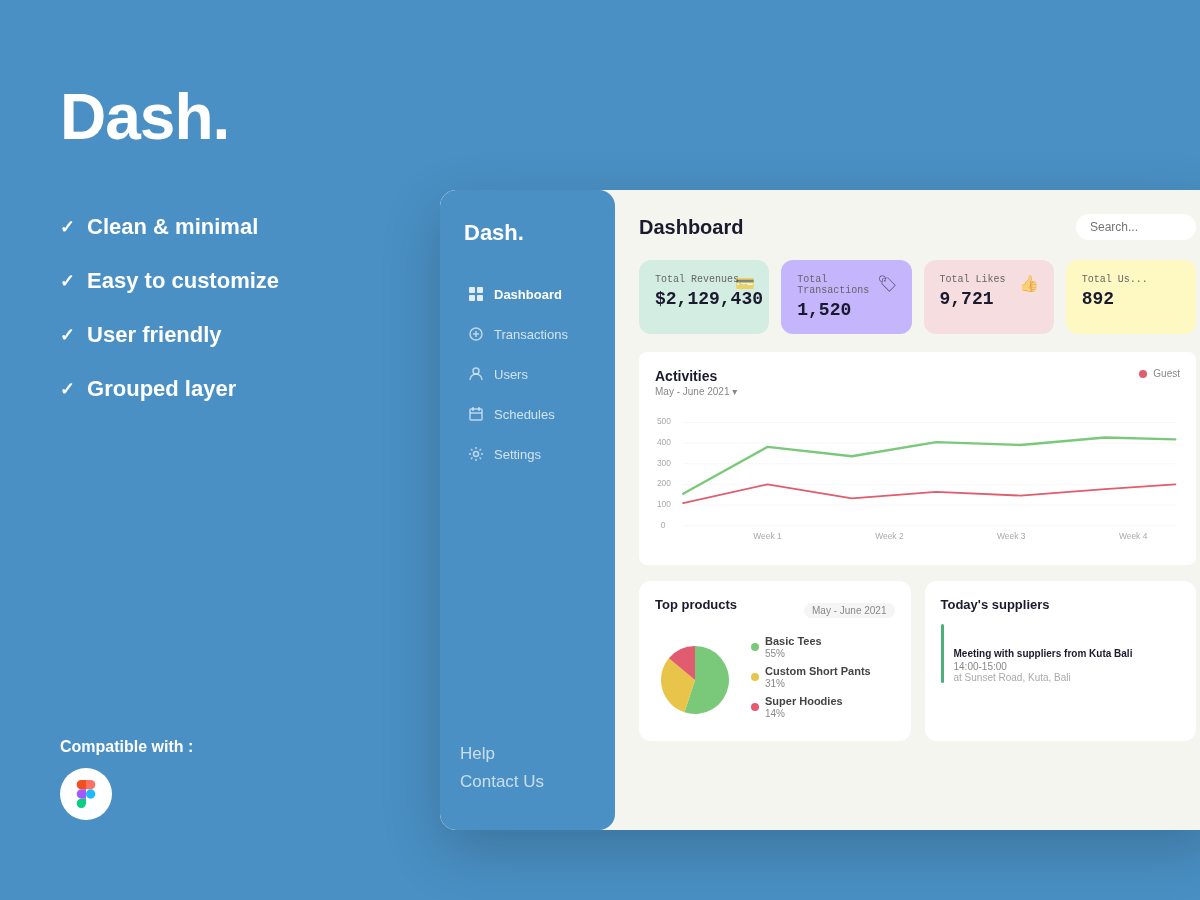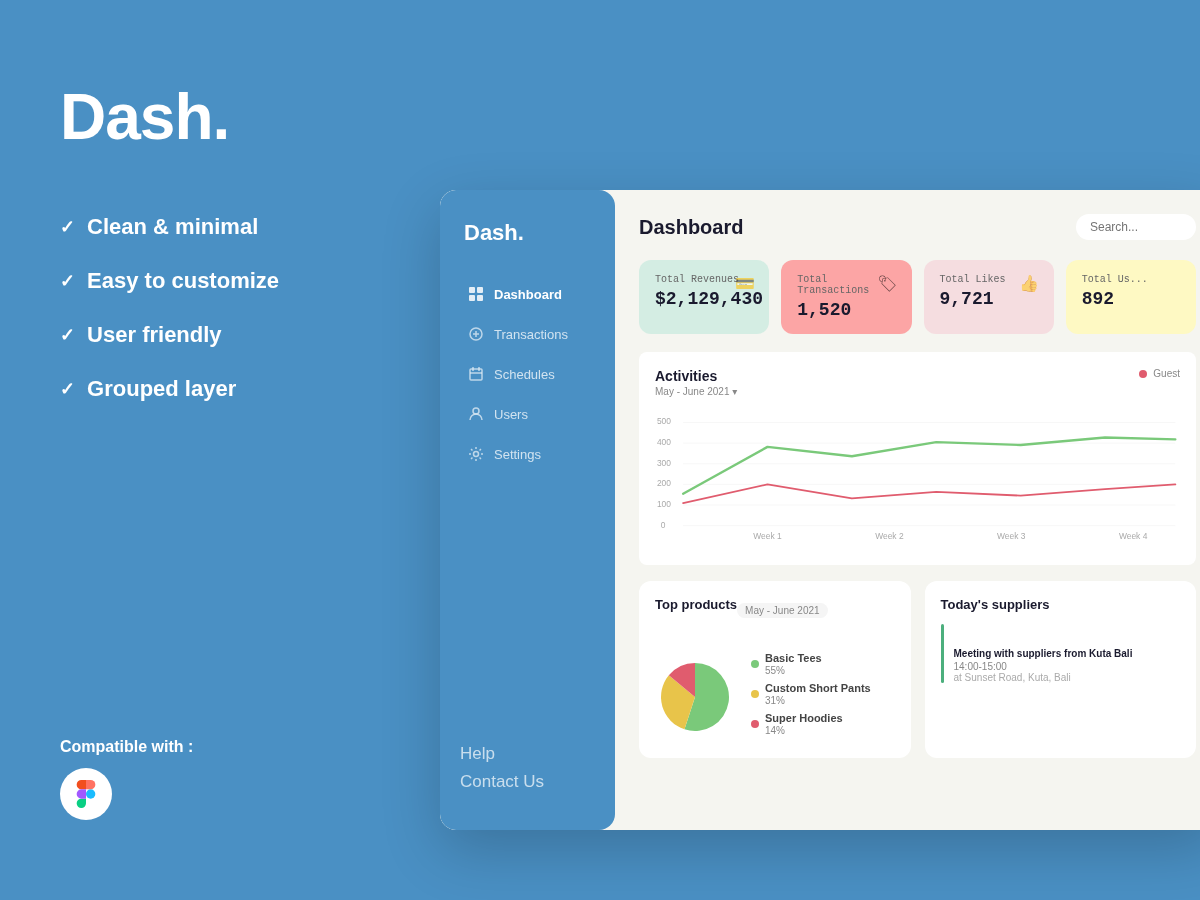--- a/index.html
+++ b/index.html
@@ -195,21 +195,21 @@
     .stat-card {
       flex: 1;
       padding: 14px 16px;
       border-radius: 12px;
       position: relative;
       min-width: 0;
       font-family: Liberation Mono, monospace;
     }
 
     .stat-card.green { background: #d4ede3; }
-    .stat-card.beige { background: #fca5a5; }
+    .stat-card.beige { background: #c4b5fd; }
     .stat-card.pink { background: #f5dde0; }
     .stat-card.purple { background: #fef9c3; }
 
     .stat-label {
       font-size: 10px;
       color: #666;
       margin-bottom: 4px;
     }
 
     .stat-value {
@@ -337,22 +337,23 @@
     .card-filter {
       font-size: 10px;
       color: #888;
       background: #f5f5f5;
       border-radius: 10px;
       padding: 2px 8px;
     }
 
     .bottom-card-header {
       display: flex;
-      align-items: center;
-      margin-bottom: 28px;
+      justify-content: space-between;
+      align-items: center;
+      margin-bottom: 11px;
     }
 
     
     .schedule-item {
       display: flex;
       gap: 10px;
       margin-bottom: 12px;
     }
 
     .schedule-bar {
@@ -445,31 +446,31 @@
       </li>
       <li>
         <svg class="nav-icon" viewBox="0 0 16 16" fill="none" stroke="currentColor" stroke-width="1.5">
             <circle cx="8" cy="8" r="6"></circle>
             <path d="M5 8h6M8 5v6"></path>
           </svg>
         <span>Transactions</span>
       </li>
       <li>
         <svg class="nav-icon" viewBox="0 0 16 16" fill="none" stroke="currentColor" stroke-width="1.5">
+            <circle cx="8" cy="5" r="3"></circle>
+            <path d="M2 14c0-3.314 2.686-6 6-6s6 2.686 6 6"></path>
+          </svg>
+        <span>Users</span>
+      </li>
+      <li>
+        <svg class="nav-icon" viewBox="0 0 16 16" fill="none" stroke="currentColor" stroke-width="1.5">
             <rect x="2" y="3" width="12" height="11" rx="1"></rect>
             <path d="M5 1v4M11 1v4M2 7h12"></path>
           </svg>
         <span>Schedules</span>
-      </li>
-      <li>
-        <svg class="nav-icon" viewBox="0 0 16 16" fill="none" stroke="currentColor" stroke-width="1.5">
-            <circle cx="8" cy="5" r="3"></circle>
-            <path d="M2 14c0-3.314 2.686-6 6-6s6 2.686 6 6"></path>
-          </svg>
-        <span>Users</span>
       </li>
       <li>
         <svg class="nav-icon" viewBox="0 0 16 16" fill="none" stroke="currentColor" stroke-width="1.5">
             <circle cx="8" cy="8" r="2.5"></circle>
             <path d="M8 1v2M8 13v2M1 8h2M13 8h2M3.05 3.05l1.41 1.41M11.54 11.54l1.41 1.41M3.05 12.95l1.41-1.41M11.54 4.46l1.41-1.41"></path>
           </svg>
         <span>Settings</span>
       </li>
     </ul>
 

